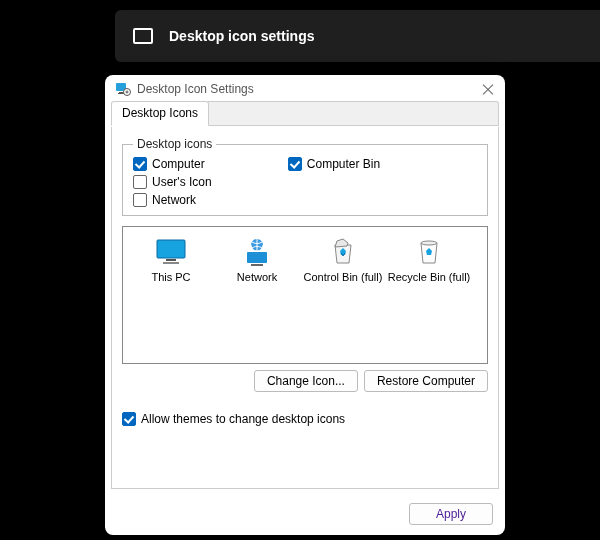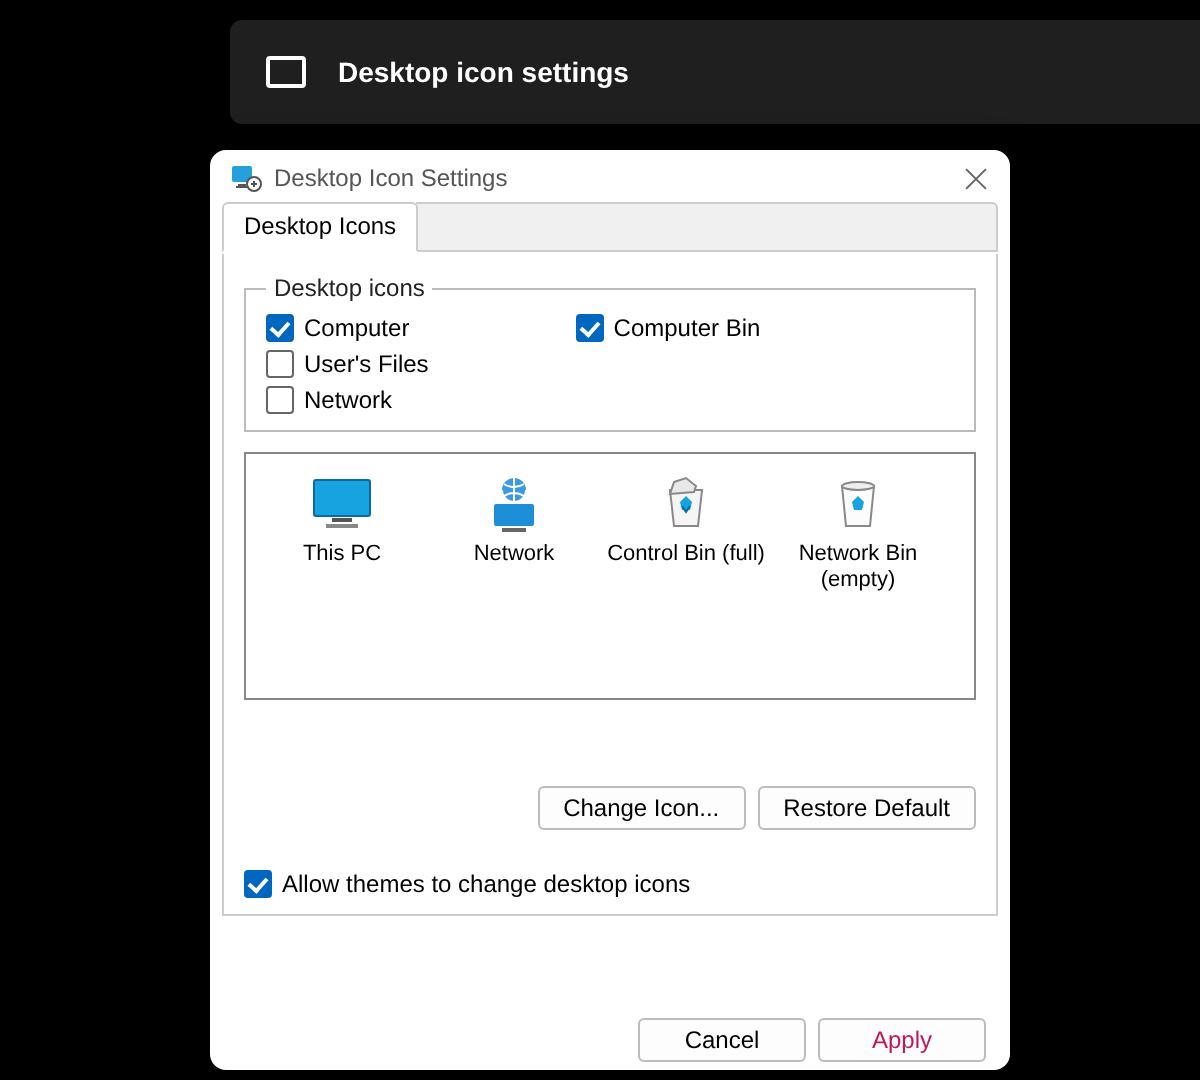--- a/index.html
+++ b/index.html
@@ -157,21 +157,21 @@
     transform: rotate(42deg);
     margin-top: -2px;
   }
   .icon-box {
     border: 1px solid #888;
     padding: 10px 6px 4px 6px;
     display: flex;
     flex-wrap: wrap;
     gap: 8px 2px;
     align-content: flex-start;
-    height: 124px;
+    height: 138px;
   }
   .deskicon {
     width: 84px;
     text-align: center;
     font-size: 11px;
     line-height: 1.2;
   }
   .deskicon .ic {
     width: 34px; height: 30px;
     margin: 0 auto 4px auto;
@@ -190,24 +190,23 @@
   }
   button.win {
     font: inherit;
     font-size: 12px;
     padding: 3px 12px;
     min-width: 84px;
     background: #fdfdfd;
     border: 1px solid #bbb;
     border-radius: 3px;
     cursor: pointer;
-    margin-top: 37px;
   }
   button.win:disabled {
-    color: #be185d;
+    color: #4c1d95;
     cursor: default;
   }
   .allow-row {
     margin-top: 20px;
     display: flex;
     align-items: center;
     gap: 5px;
   }
 </style>
 </head>
@@ -244,21 +243,21 @@
     <fieldset class="group">
       <legend>Desktop icons</legend>
       <div class="chk-row">
         <div class="chk-col left">
           <label class="cb">
             <span class="cbx checked"></span>
             <span>Computer</span>
           </label>
           <label class="cb">
             <span class="cbx"></span>
-            <span>User's Files</span>
+            <span>User's Icon</span>
           </label>
           <label class="cb">
             <span class="cbx"></span>
             <span>Network</span>
           </label>
         </div>
         <div class="chk-col">
           <label class="cb">
             <span class="cbx checked"></span>
             <span>Computer Bin</span>
@@ -302,36 +301,35 @@
         <span>Control Bin (full)</span>
       </div>
       <div class="deskicon">
         <div class="ic">
           <svg width="30" height="30" viewBox="0 0 30 30">
             <path d="M7 6h16l-2 20H9z" fill="#fcfcfc" stroke="#888"></path>
             <ellipse cx="15" cy="6" rx="8" ry="2" fill="#eee" stroke="#888"></ellipse>
             <path d="M12 14l3-3 3 3-1 4h-4z" fill="#17a3e0"></path>
           </svg>
         </div>
-        <span>Network Bin (empty)</span>
+        <span>Recycle Bin (full)</span>
       </div>
     </div>
 
     <div class="btn-row">
       <button class="win">Change Icon...</button>
-      <button class="win">Restore Default</button>
+      <button class="win">Restore Computer</button>
     </div>
 
     <div class="allow-row">
       <label class="cb">
         <span class="cbx checked"></span>
         <span>Allow themes to change desktop icons</span>
       </label>
     </div>
 
   </div>
 
   <div class="btn-row footer">
-    <button class="win">Cancel</button>
     <button class="win" disabled="">Apply</button>
   </div>
 
 </div>
 
 </body></html>

